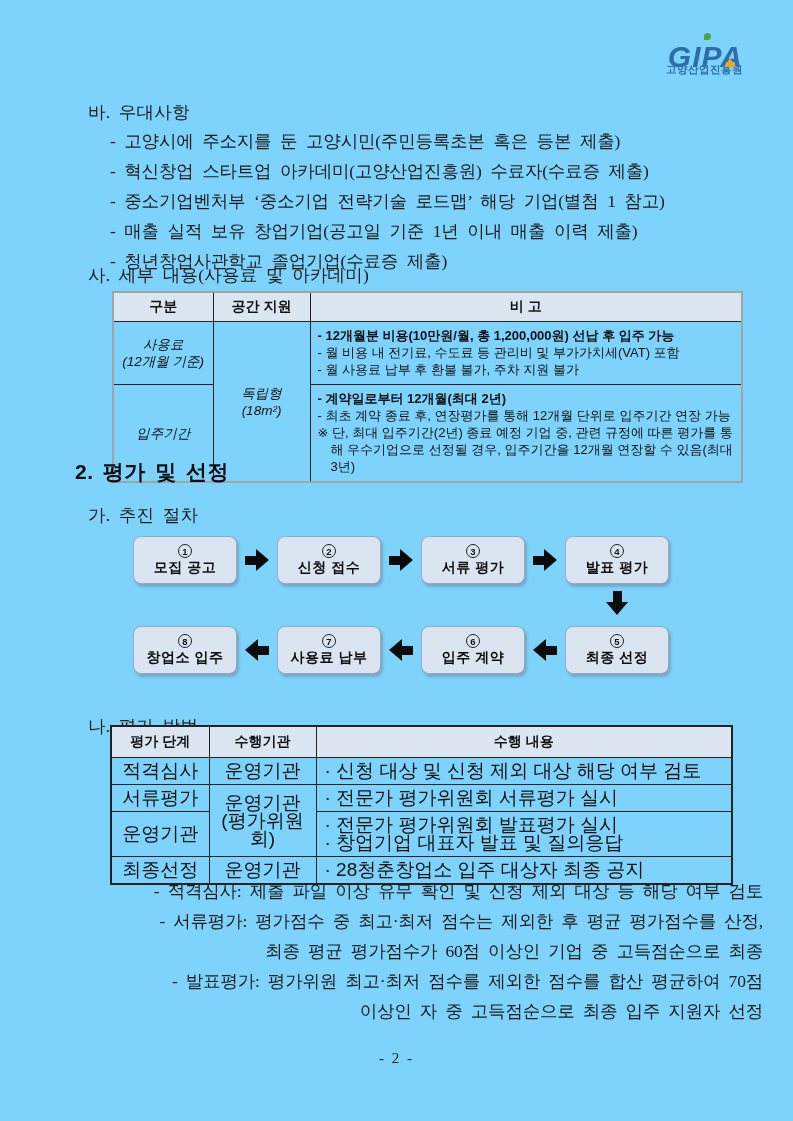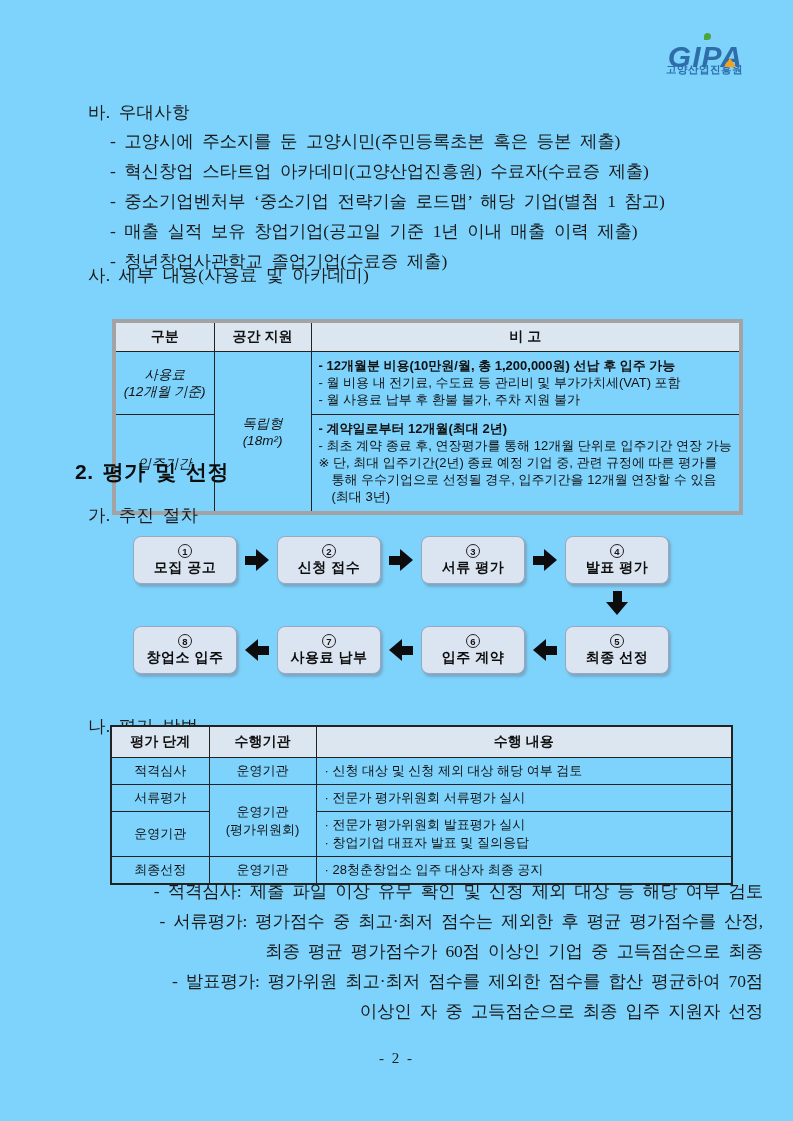--- a/index.html
+++ b/index.html
@@ -35,32 +35,32 @@
   .h2 { position:absolute; left:75px; top:458px;
     font-family:"Liberation Sans","DejaVu Sans",sans-serif;
     font-weight:bold; font-size:21px; letter-spacing:0.5px; word-spacing:3px; color:#0d0d0d; }
 
   .pref-list { position:absolute; left:110px; top:126px; width:648px; }
   .pref-list .li { font-size:17.5px; line-height:30px; letter-spacing:-0.2px; word-spacing:4.5px; white-space:nowrap; }
 
   
   table { border-collapse:collapse; table-layout:fixed;
     font-family:"Liberation Sans","DejaVu Sans",sans-serif; color:#111; }
-  .t1 { position:absolute; left:112px; top:291px; width:631px; border:4px solid #a3a3a3;margin-top:28px; }
+  .t1 { position:absolute; left:112px; top:291px; width:631px; border:2px solid #a3a3a3; }
   .t2 { position:absolute; left:110px; top:725px; width:623px; border:2px solid #222; }
   th,td { border:1px solid #222; }
   th { background:#dce6f1; font-weight:bold; text-align:center; }
   .t1 th { font-size:14px; padding:5px 2px; }
   .t1 td { font-size:13px; line-height:17px; vertical-align:middle; }
   .t1 .c-label { text-align:center; font-size:13.5px; padding:4px 2px;font-style:italic; }
   .t1 .c-body { padding:5px 7px 6px 7px; }
   .hang { padding-left:13px; text-indent:-13px; }
   .b { font-weight:bold; }
   .t2 th { font-size:14px; padding:6px 2px; }
-  .t2 td { font-size:13px; line-height:18px; vertical-align:middle; }
+  .t2 td { font-size:19px; line-height:18px; vertical-align:middle; }
   .t2 .c-label { text-align:center; padding:4px 2px; }
   .t2 .c-body { padding:4px 8px; }
 
   
   .flow { position:absolute; left:133px; top:536px; width:536px;
     font-family:"Liberation Sans","DejaVu Sans",sans-serif; }
   .frow { display:flex; align-items:center; }
   .frow2 { margin-top:42px; }
   .fbox { width:104px; height:48px; background:#dbe5f1;
     border:1px solid #9aa7bd; border-radius:8px;

